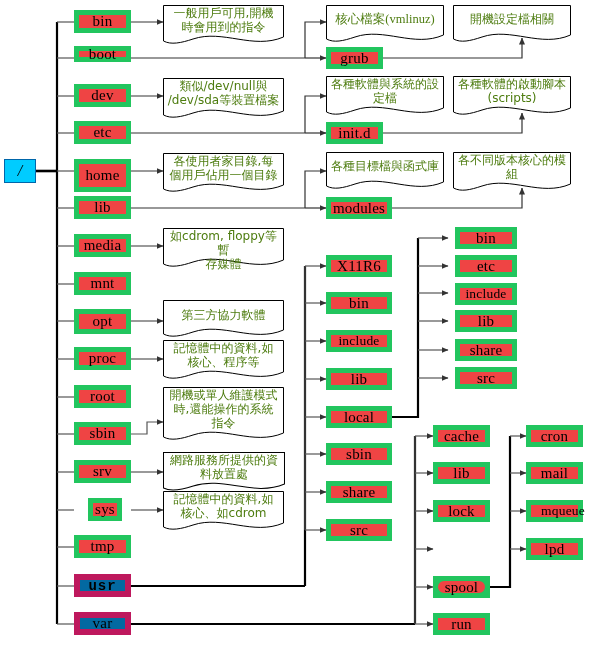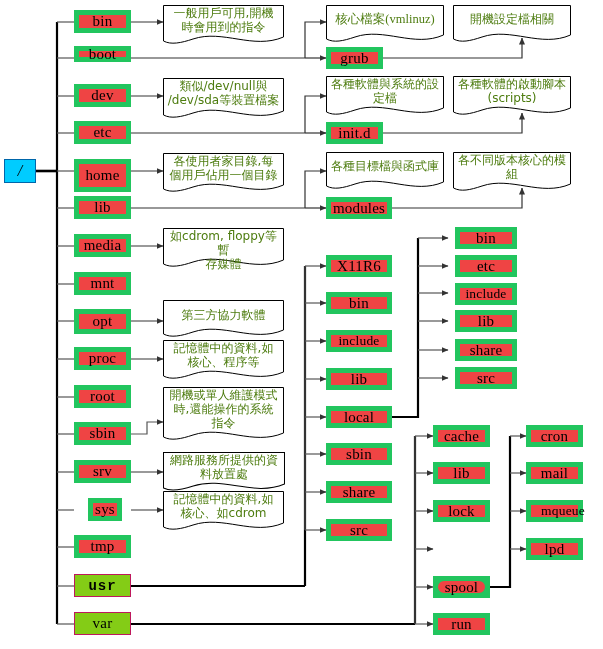--- a/index.html
+++ b/index.html
@@ -35,22 +35,22 @@
     white-space:nowrap;
     letter-spacing:0.2px;
   }
   .node.root{
     background:#00ccff;
     border:1px solid #0066aa;
     font-style:italic;
     font-size:16px;
   }
   .node.hl{
-    background:#84cc16;
-    border:1px solid #be185d;
+    background:#0369a1;
+    border:6px solid #be185d;
   }
   .node.mono{
     font-family:"Liberation Mono","DejaVu Sans Mono",monospace;
     font-weight:bold;
     font-size:14px;
     letter-spacing:1px;
   }
   .node.small{font-size:13.5px;}
   
   .doc{

